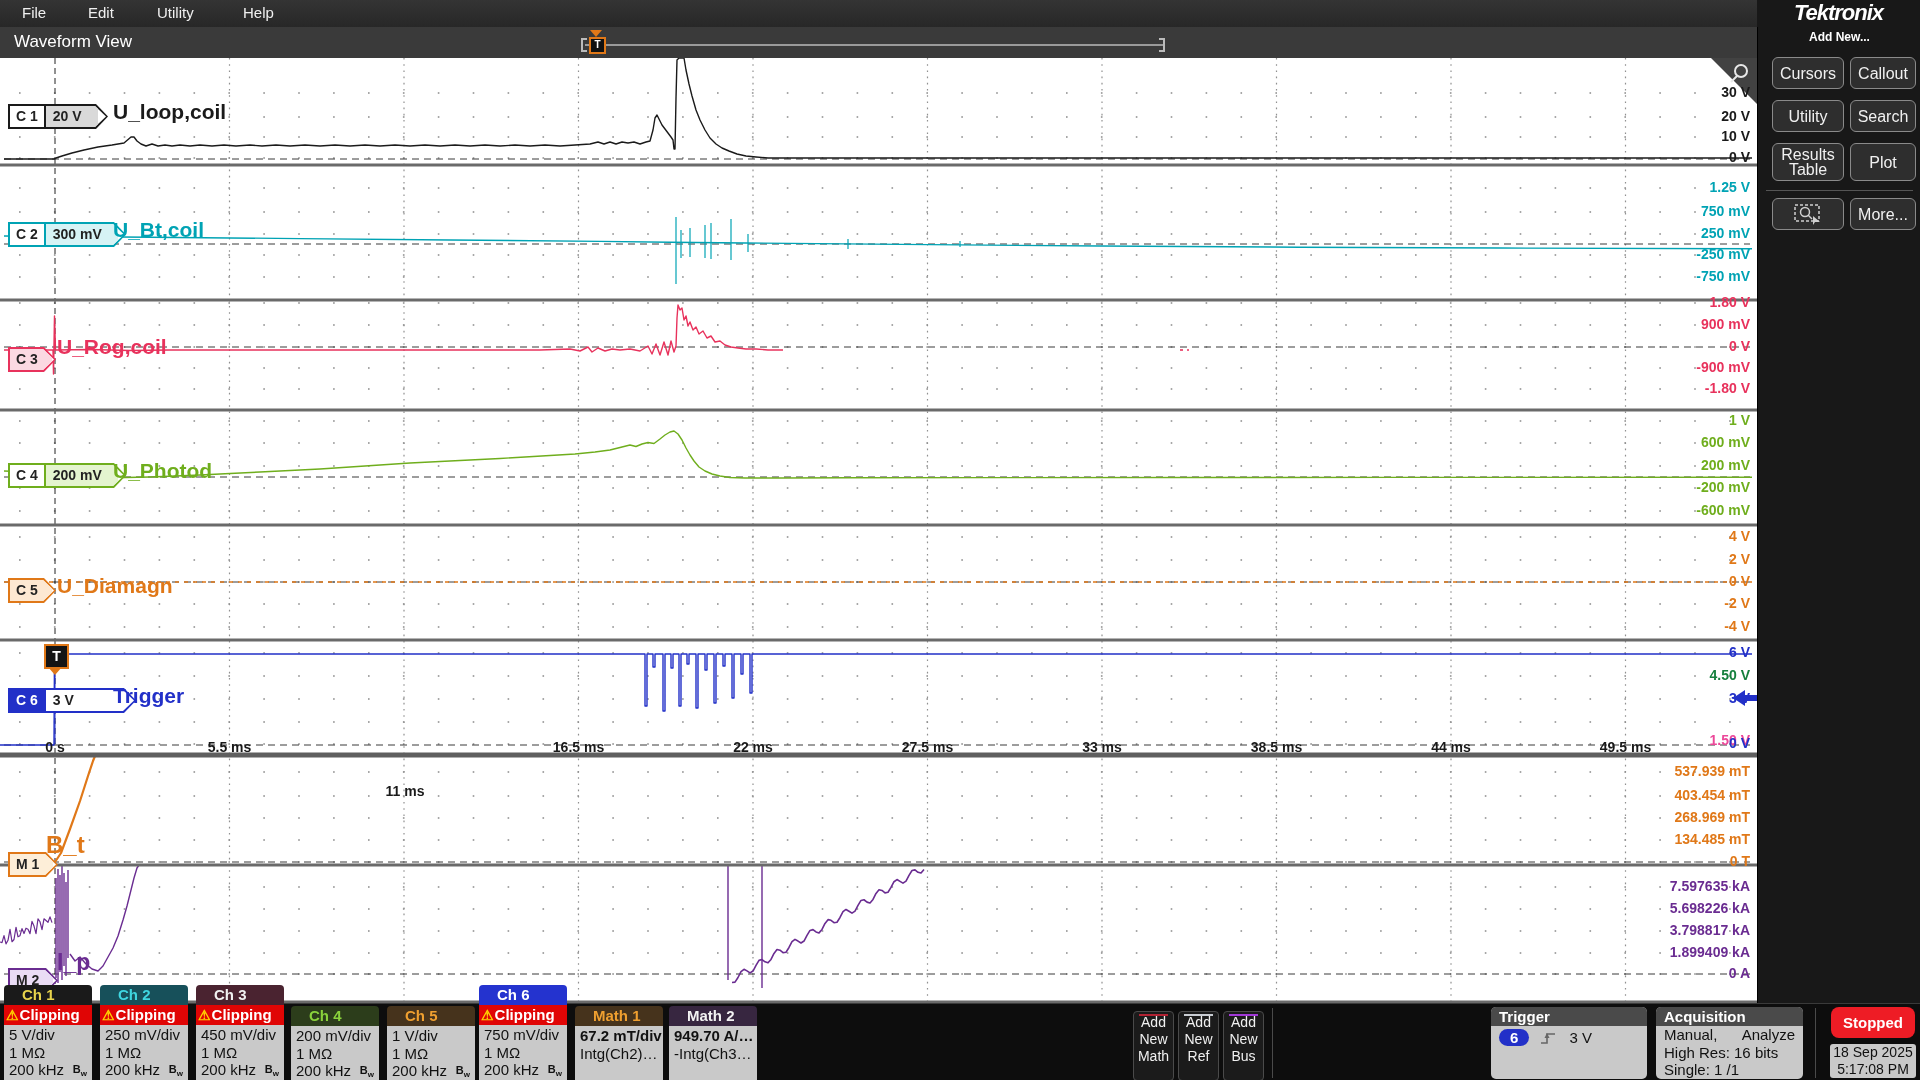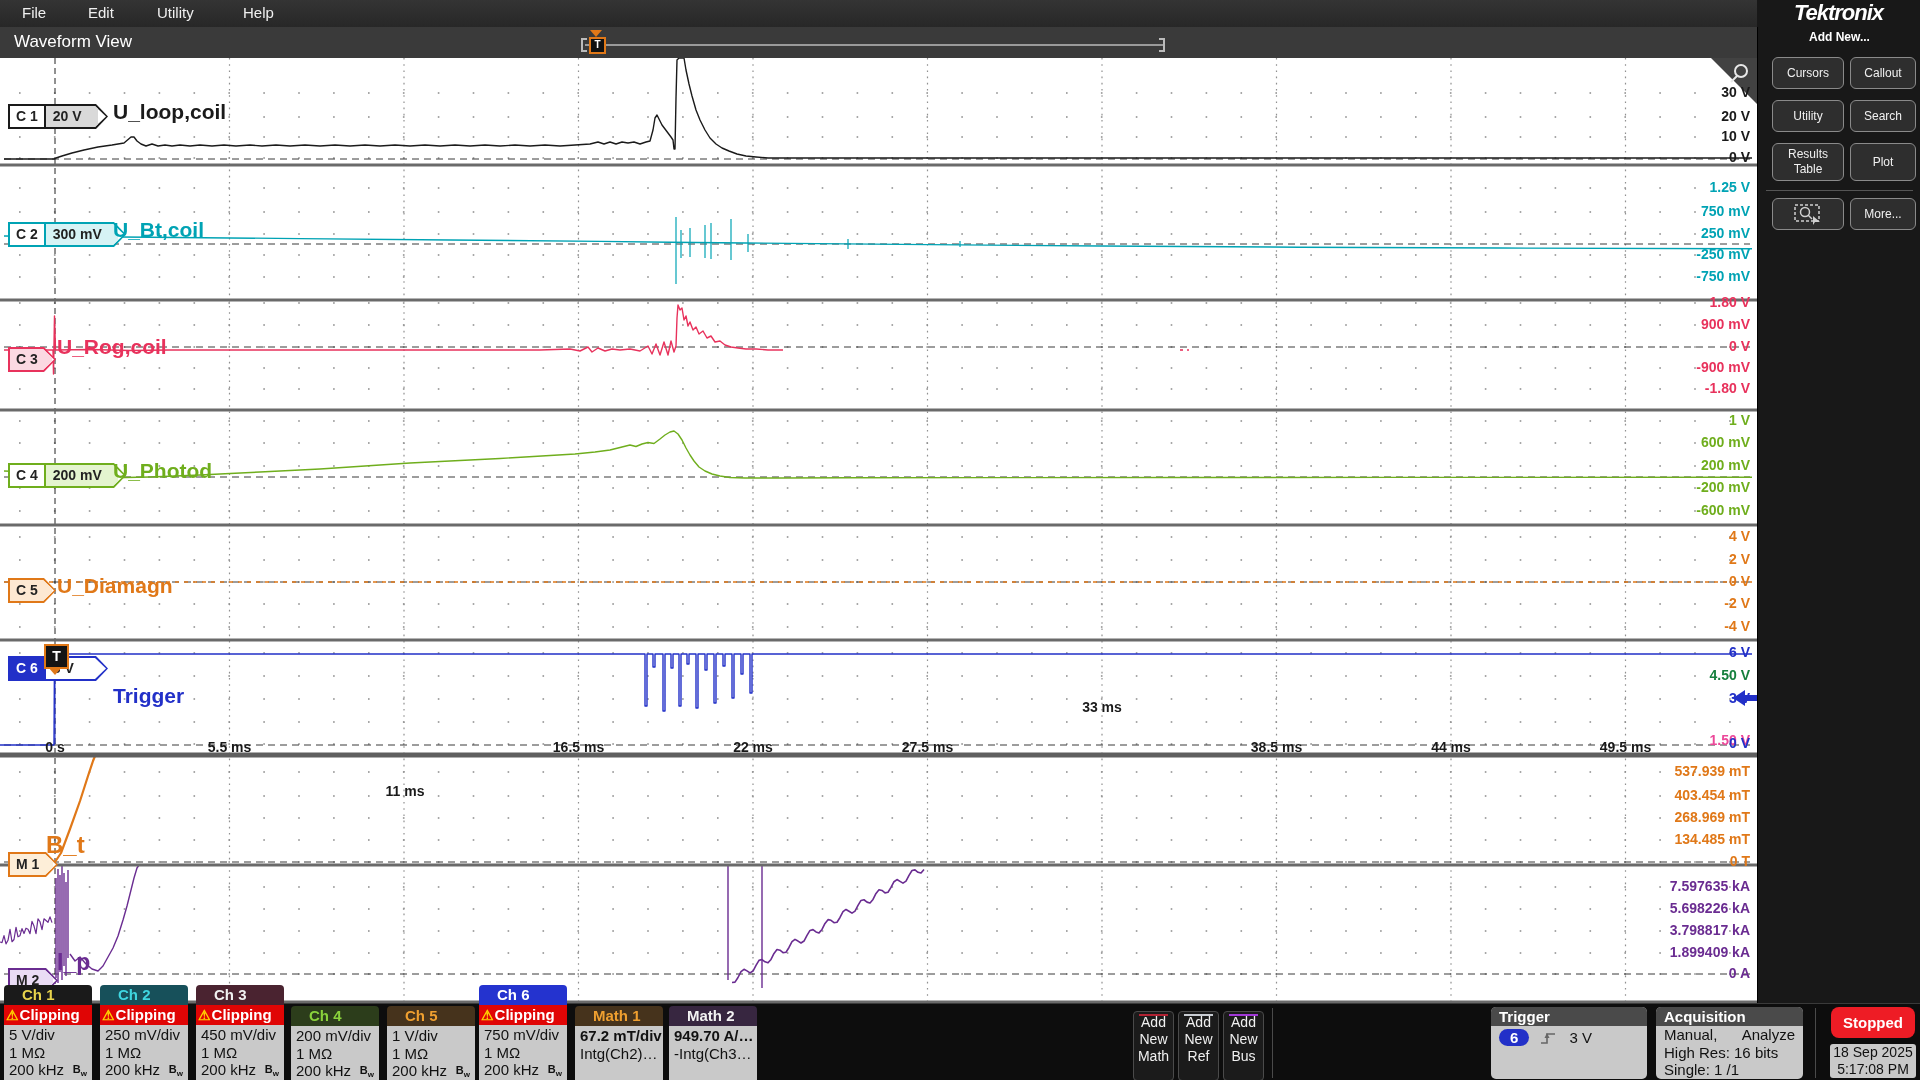--- a/index.html
+++ b/index.html
@@ -37,21 +37,21 @@
   
   #tmark{position:absolute;left:44px;top:586px;width:21px;height:21px;background:#141414;border:2px solid #e07818;color:#fff;font-weight:700;font-size:14px;text-align:center;line-height:20px;}
   #tmarktri{position:absolute;left:48px;top:609px;width:0;height:0;border-left:7px solid transparent;border-right:7px solid transparent;border-top:8px solid #e07818;}
   #cornerzoom{position:absolute;right:0;top:0;}
   #lvlarrow{position:absolute;right:0;top:630px;}
   #draghandle{position:absolute;left:1759px;top:525px;width:6px;}
   #draghandle i{display:block;width:4px;height:4px;border-radius:50%;background:#888;margin:4px 0;}
   
   #rpanel{position:absolute;left:1757px;top:27px;width:163px;height:976px;background:#181818;border-left:1px solid #000;}
   #rpanel .heading{position:absolute;left:0;top:3px;width:100%;text-align:center;color:#fff;font-size:12px;font-weight:700;}
-  .rbtn{position:absolute;background:#2e2e2e;border:1px solid #8a8a8a;border-radius:6px;color:#f0f0f0;font-size:12px;
+  .rbtn{position:absolute;background:#2e2e2e;border:1px solid #8a8a8a;border-radius:6px;color:#f0f0f0;font-size:16px;
         display:flex;align-items:center;justify-content:center;text-align:center;line-height:15px;cursor:default;}
   #rdivider{position:absolute;left:8px;top:163px;width:147px;height:1px;background:#555;}
   
   #botbar{position:absolute;left:0;top:1003px;width:1920px;height:77px;background:#0d0d0d;border-top:1px solid #3a3a3a;}
   .bbadge{position:absolute;width:88px;border-radius:4px 4px 0 0;overflow:hidden;font-size:15px;cursor:default;}
   .bbadge.tall{top:-19px;height:95px;}
   .bbadge.short{top:2px;height:74px;}
   .bhead{height:20px;line-height:20px;padding-left:18px;font-weight:700;}
   .bclip{height:20px;line-height:20px;background:#e00505;color:#fff;font-weight:700;padding-left:2px;white-space:nowrap;}
   .bclip .warn{color:#ffd400;font-size:14px;padding-right:1px;}
@@ -220,21 +220,21 @@
         <div class="cbadge-in">
             <span class="cid">C 4</span>
             <span class="cscale">200 mV</span>
           </div>
         </div>
       <div class="cbadge single" style="left: 8px; top: 520px; width: 48px; --c: #e07818; --tint: #fde8d2;">
         <div class="cbadge-in">
             <span class="cid">C 5</span>
           </div>
         </div>
-      <div class="cbadge" style="left: 8px; top: 598px; width: 100px; --c: #2230c8; --tint: #ffffff;">
+      <div class="cbadge" style="left: 8px; top: 630px; width: 100px; padding-left: 28px; --c: #2230c8; --tint: #ffffff;">
         <div class="cbadge-in">
             <span class="cid dark" style="background: rgb(34, 48, 200); color: rgb(255, 255, 255);">C 6</span>
             <span class="cscale">3 V</span>
           </div>
         </div>
       <div class="cbadge single" style="left: 8px; top: 794px; width: 50px; --c: #e07818; --tint: #fdeed8;">
         <div class="cbadge-in">
             <span class="cid">M 1</span>
           </div>
         </div>
@@ -302,21 +302,21 @@
         <div class="tick" style="top: 842px; color: rgb(106, 44, 145);">5.698226 kA</div>
         <div class="tick" style="top: 864px; color: rgb(106, 44, 145);">3.798817 kA</div>
         <div class="tick" style="top: 886px; color: rgb(106, 44, 145);">1.899409 kA</div>
         <div class="tick" style="top: 907px; color: rgb(106, 44, 145);">0 A</div>
         <div class="tlabel" style="left: 10px; top: 681px;">0 s</div>
         <div class="tlabel" style="left: 184.5px; top: 681px;">5.5 ms</div>
         <div class="tlabel" style="left: 360px; top: 681px; margin-top: 44px;">11 ms</div>
         <div class="tlabel" style="left: 533.5px; top: 681px;">16.5 ms</div>
         <div class="tlabel" style="left: 708px; top: 681px;">22 ms</div>
         <div class="tlabel" style="left: 882.5px; top: 681px;">27.5 ms</div>
-        <div class="tlabel" style="left: 1057px; top: 641px;">33 ms</div>
+        <div class="tlabel" style="left: 1057px; top: 681px;">33 ms</div>
         <div class="tlabel" style="left: 1231.5px; top: 681px;">38.5 ms</div>
         <div class="tlabel" style="left: 1406px; top: 681px;">44 ms</div>
         <div class="tlabel" style="left: 1580.5px; top: 681px;">49.5 ms</div>
       </div>
   </div>
 
   <div id="draghandle">
       <i></i>
       <i></i>
       <i></i>

